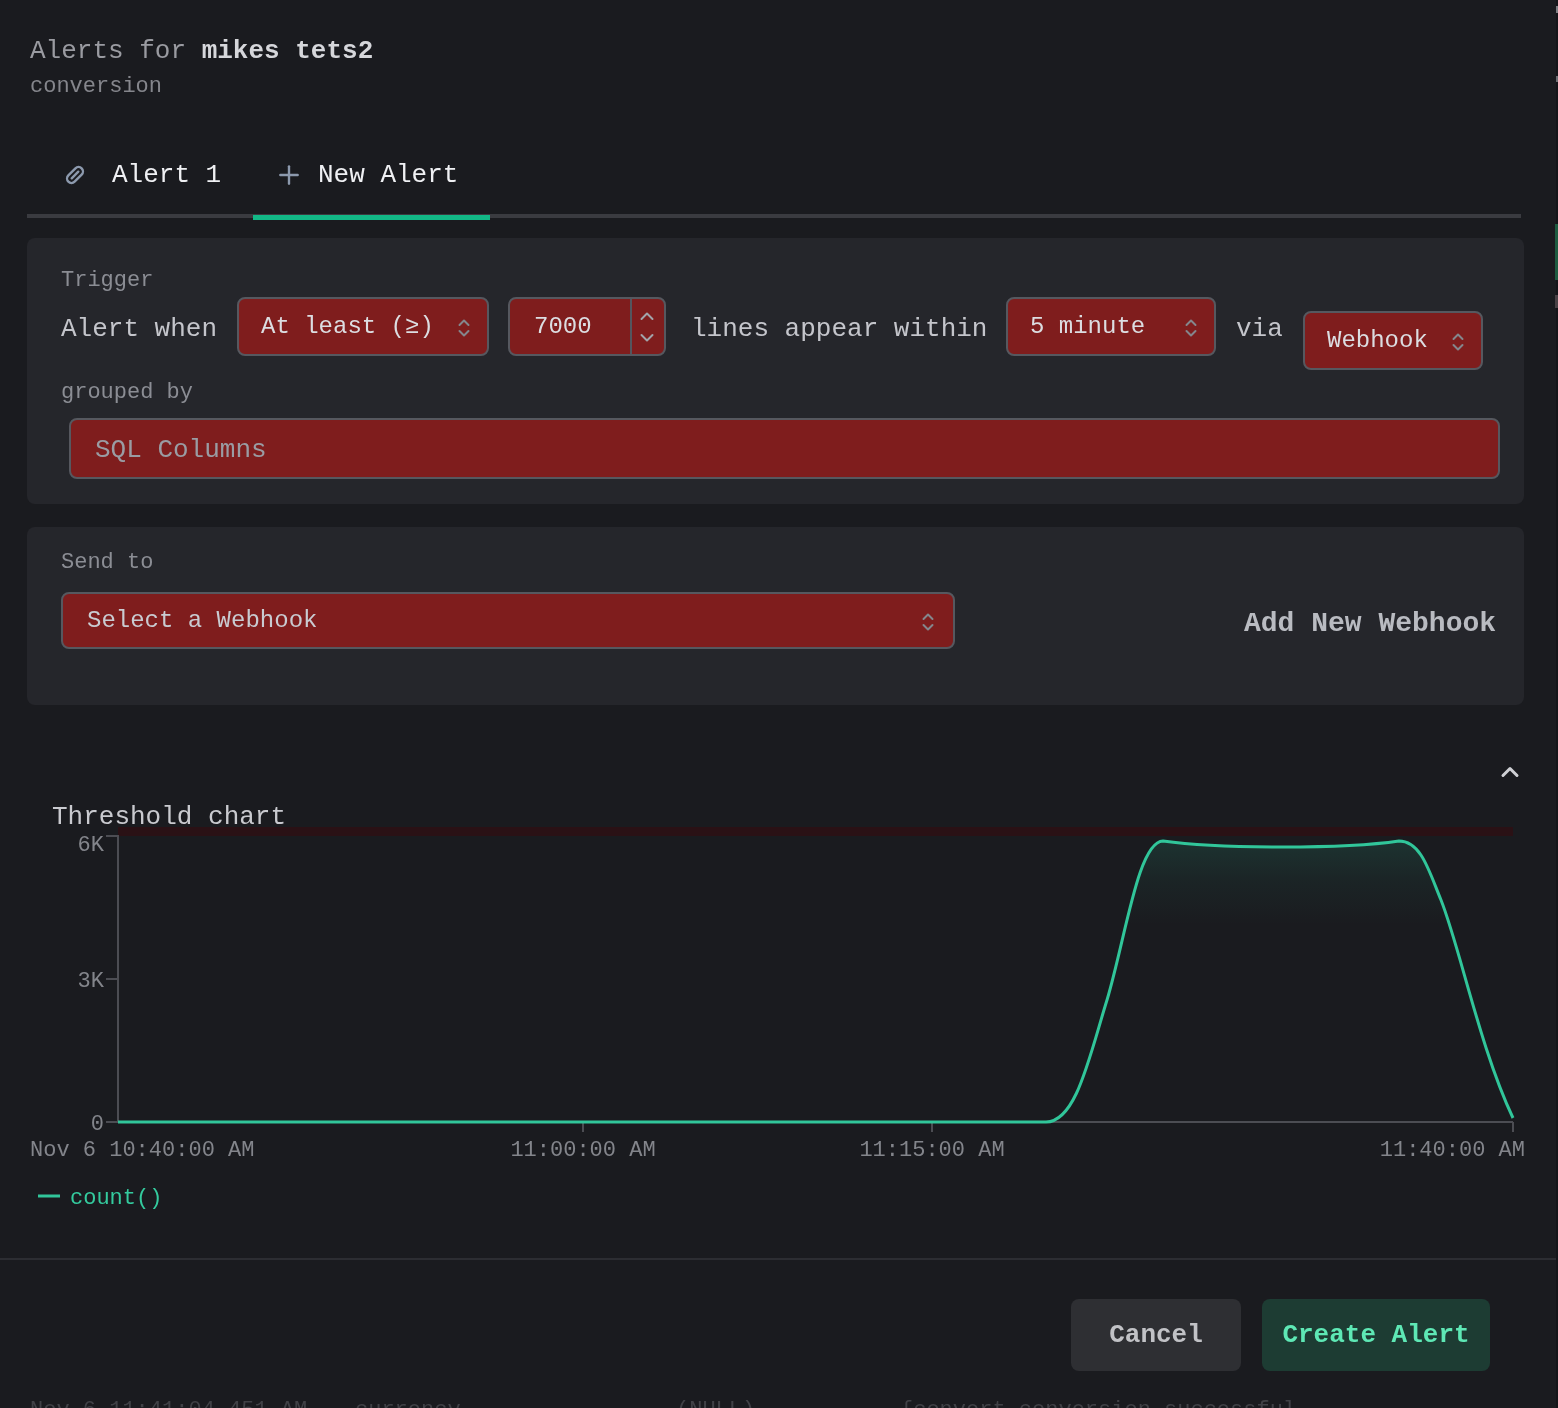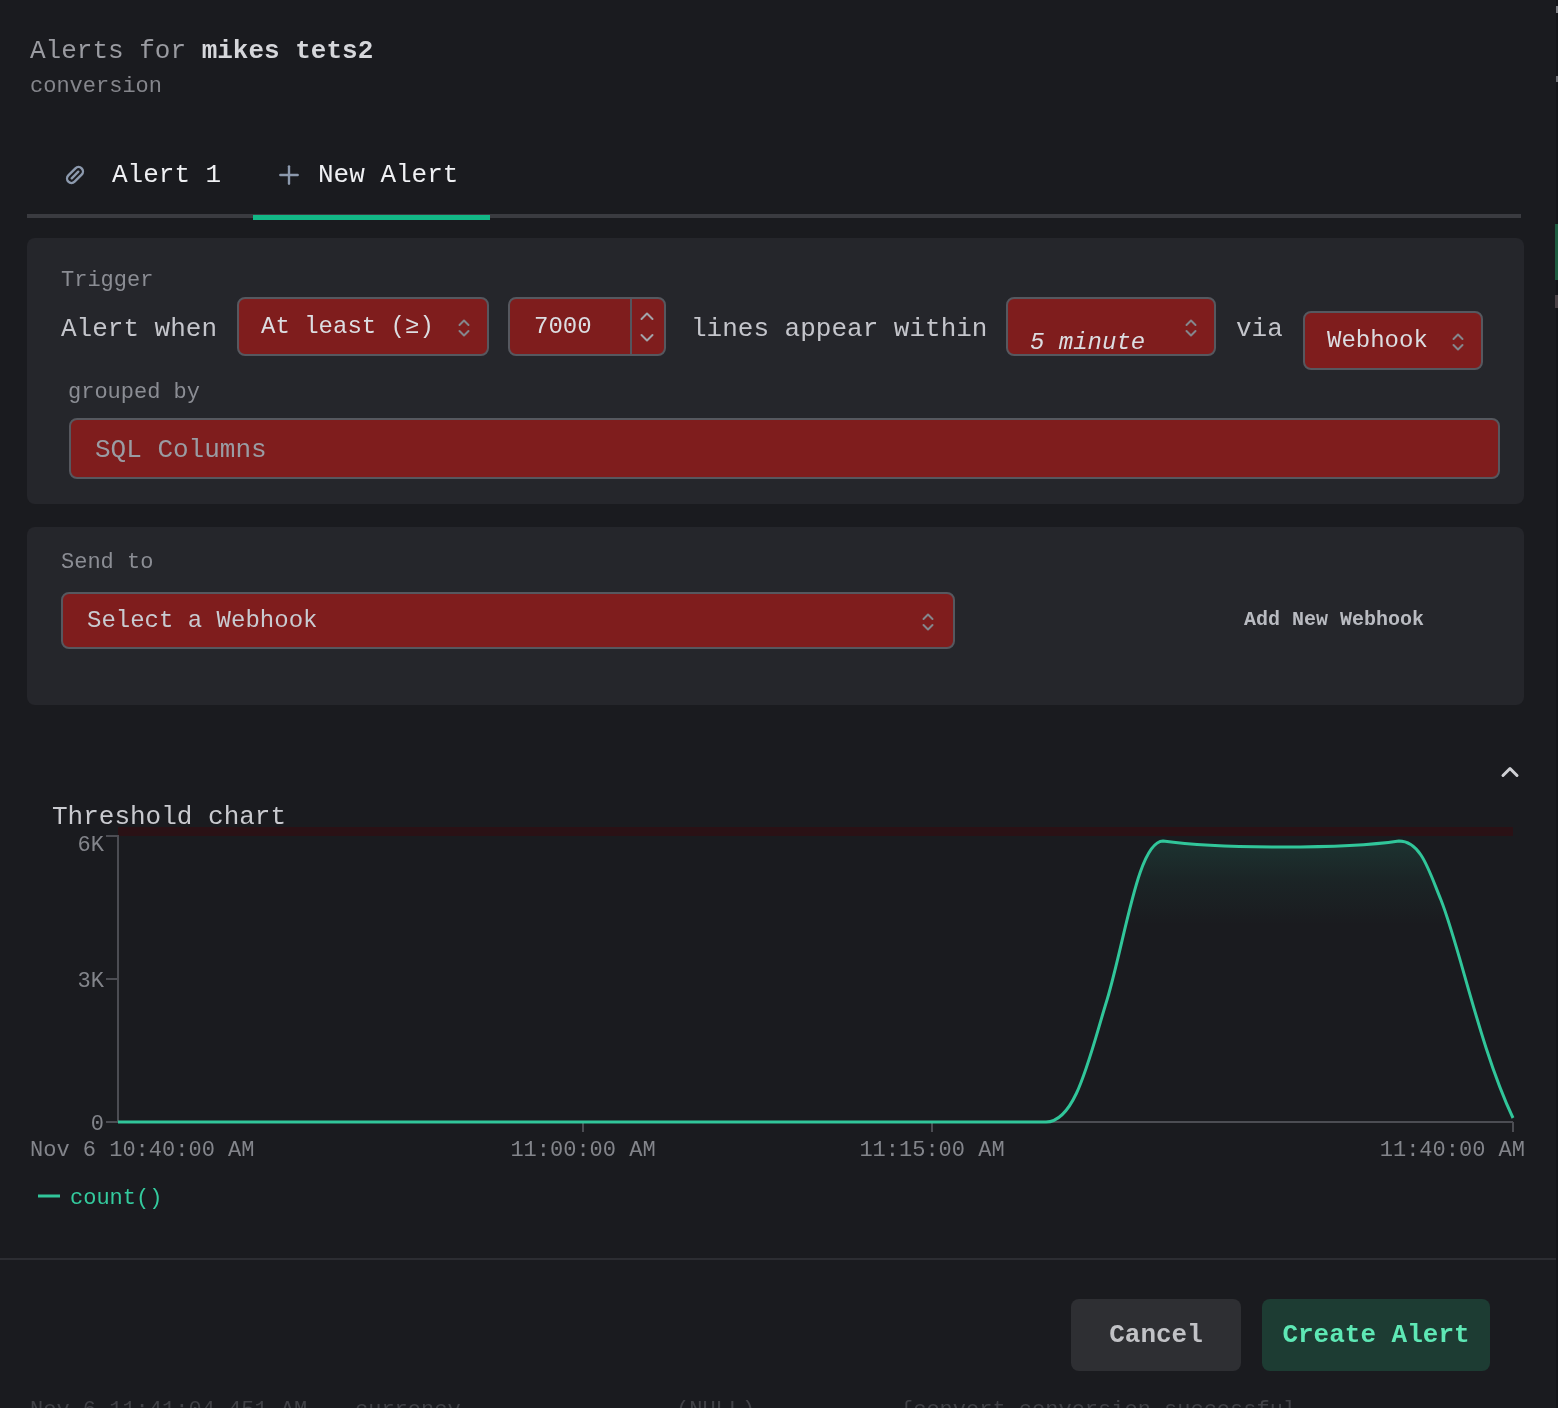--- a/index.html
+++ b/index.html
@@ -43,49 +43,49 @@
 <div class="abs ibox" style="left:508px; top:297px; width:158px; height:59px;">
   <div class="seltxt" style="position:absolute; left:24px; top:14px;">7000</div>
   <div style="position:absolute; right:32px; top:0; width:2px; height:55px; background:#54565e;"></div>
   <svg style="position:absolute; right:7px; top:9px;" width="20" height="38" viewBox="0 0 20 38" fill="none" stroke="#a2a4aa" stroke-width="2" stroke-linecap="round" stroke-linejoin="round">
     <polyline points="4.5,11 10,5.5 15.5,11"></polyline>
       <polyline points="4.5,27 10,32.5 15.5,27"></polyline>
   </svg>
 </div>
 <div class="abs" style="left:691px; top:314px; font-size:26px; color:#c4c5cb;">lines appear within</div>
 <div class="abs ibox" style="left:1006px; top:297px; width:210px; height:59px;">
-  <div class="seltxt" style="position:absolute; left:22px; top:30px;font-style:italic;">5 minute</div>
+  <div class="seltxt" style="position:absolute; left:22px; top:14px;">5 minute</div>
   <svg style="position:absolute; right:14px; top:18px;" width="18" height="22" viewBox="0 0 18 22" fill="none" stroke="#84868c" stroke-width="2" stroke-linecap="round" stroke-linejoin="round">
     <polyline points="4.5,8 9,3.5 13.5,8"></polyline>
       <polyline points="4.5,14 9,18.5 13.5,14"></polyline>
   </svg>
 </div>
 <div class="abs" style="left:1236px; top:314px; font-size:26px; color:#c4c5cb;">via</div>
 <div class="abs ibox" style="left:1303px; top:311px; width:180px; height:59px;">
   <div class="seltxt" style="position:absolute; left:22px; top:14px;">Webhook</div>
   <svg style="position:absolute; right:14px; top:18px;" width="18" height="22" viewBox="0 0 18 22" fill="none" stroke="#84868c" stroke-width="2" stroke-linecap="round" stroke-linejoin="round">
     <polyline points="4.5,8 9,3.5 13.5,8"></polyline>
       <polyline points="4.5,14 9,18.5 13.5,14"></polyline>
   </svg>
 </div>
-<div class="abs lbl" style="left:61px; top:380px;margin-left:7px;">grouped by</div>
+<div class="abs lbl" style="left:61px; top:380px;">grouped by</div>
 <div class="abs ibox" style="left:69px; top:418px; width:1431px; height:61px;">
   <div style="position:absolute; left:24px; top:15px; font-size:26px; color:#9a9ca3;">SQL Columns</div>
 </div>
 
 <div class="panel" style="top:527px; height:178px;"></div>
 <div class="abs lbl" style="left:61px; top:550px;">Send to</div>
 <div class="abs ibox" style="left:61px; top:592px; width:894px; height:57px;">
   <div style="position:absolute; left:24px; top:13px; font-size:24px; color:#c9cbd1;">Select a Webhook</div>
   <svg style="position:absolute; right:16px; top:17px;" width="18" height="22" viewBox="0 0 18 22" fill="none" stroke="#84868c" stroke-width="2" stroke-linecap="round" stroke-linejoin="round">
     <polyline points="4.5,8 9,3.5 13.5,8"></polyline>
       <polyline points="4.5,14 9,18.5 13.5,14"></polyline>
   </svg>
 </div>
-<div class="abs" style="left:1244px; top:608px; font-size:20px; font-weight:bold; color:#b9bbc1;">Add New Webhook</div>
+<div class="abs" style="left:1244px; top:608px; font-size:28px; font-weight:bold; color:#b9bbc1;">Add New Webhook</div>
 
 <div class="abs" style="left:52px; top:758px; font-size:26px; color:#c9cacf;margin-top:44px;">Threshold chart</div>
 <svg class="abs" style="left:1496px; top:758px;" width="28" height="28" viewBox="0 0 24 24" fill="none" stroke="#cfd0d4" stroke-width="2.6" stroke-linecap="round" stroke-linejoin="round">
   <polyline points="6,15 12,9 18,15"></polyline>
 </svg>
 
 <svg class="abs" style="left:0; top:810px;" width="1558" height="400" viewBox="0 0 1558 400">
   <defs>
     <linearGradient id="fillg" x1="0" y1="0" x2="0" y2="1">
       <stop offset="0%" stop-color="#2dd4a7" stop-opacity="0.13"></stop>

